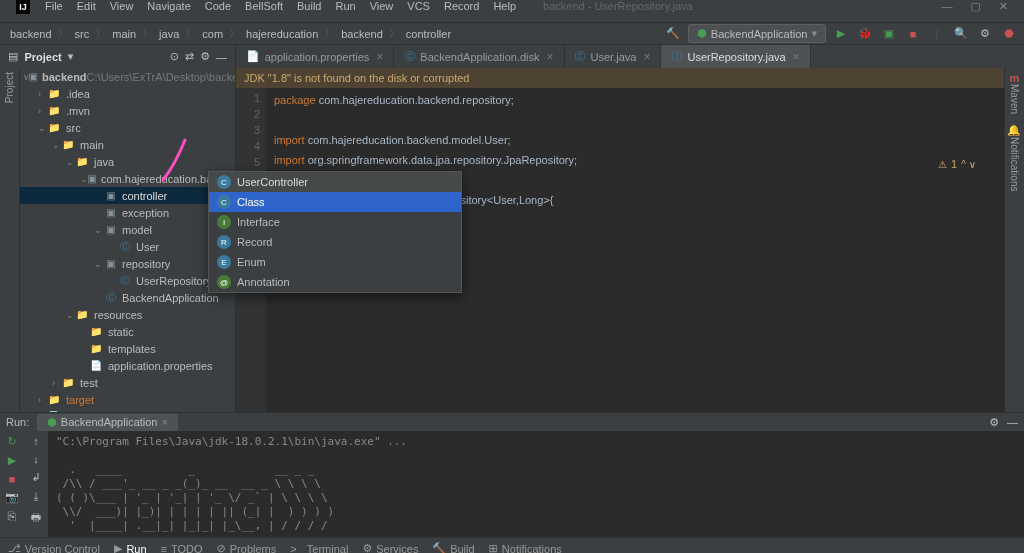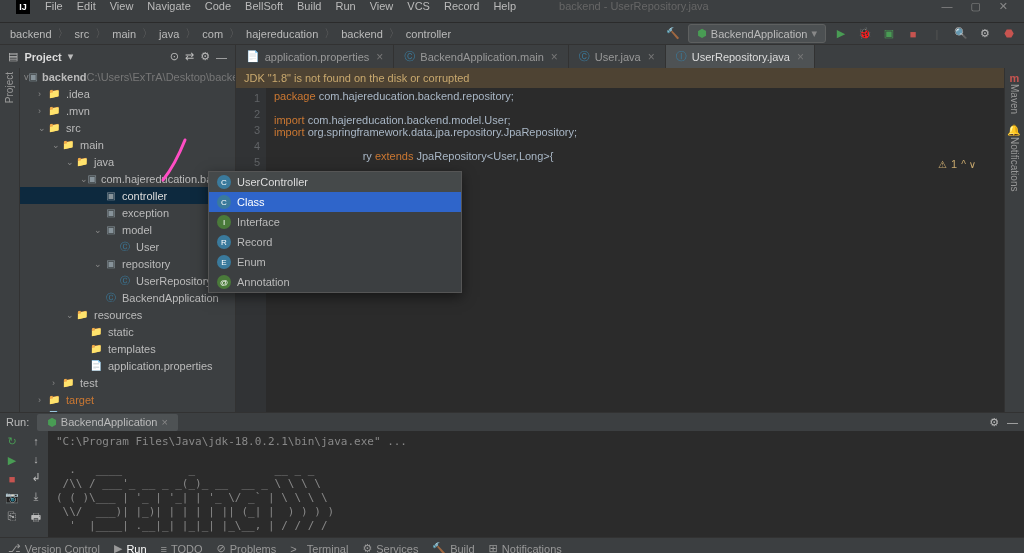--- a/index.html
+++ b/index.html
@@ -1,20 +1,20 @@
 <!DOCTYPE html>
 <html><head>
 <meta charset="utf-8">
 <style>
 *{margin:0;padding:0;box-sizing:border-box;font-family:"Segoe UI",Arial,sans-serif;font-size:11px;user-select:none}
 body{background:#2b2b2b;color:#bbb;width:1024px;height:553px;overflow:hidden;position:relative}
 .titlebar{height:22px;background:#3c3f41;display:flex;align-items:flex-start;padding:0 16px;color:#888}
 .titlebar .logo{width:14px;height:14px;background:#000;margin-right:8px;display:flex;align-items:center;justify-content:center;color:#fff;font-size:9px;font-weight:bold}
 .titlebar .menu-item{padding:0 7px;cursor:pointer;color:#bbb}
-.titlebar .title{margin-left:36px;color:#666}
+.titlebar .title{margin-left:20px;color:#666}
 .titlebar .win-controls{margin-left:auto;display:flex;gap:18px;color:#888;font-size:13px}
 .breadcrumb{height:22px;background:#3c3f41;border-top:1px solid #2b2b2b;display:flex;align-items:center;padding:0 6px;gap:2px}
 .breadcrumb .crumb{color:#bbb;padding:0 4px}
 .breadcrumb .sep{color:#666}
 .breadcrumb .run-area{margin-left:auto;display:flex;align-items:center;gap:6px}
 .run-config{background:#4c5052;border:1px solid #5e6060;border-radius:3px;padding:2px 8px;display:flex;align-items:center;gap:4px}
 .icon-btn{width:18px;height:18px;display:flex;align-items:center;justify-content:center;cursor:pointer}
 .tool-row{height:24px;background:#3c3f41;border-top:1px solid #323232;display:flex;align-items:center}
 .project-header{display:flex;align-items:center;gap:6px;padding:0 8px;width:236px;border-right:1px solid #323232;height:100%}
 .project-header .title{font-weight:bold;color:#ddd}
@@ -31,21 +31,21 @@
 .tree-row.selected{background:#0d293e;color:#ddd}
 .tree-row .arrow{width:10px;color:#888;font-size:9px}
 .tree-row .ticon{width:14px;height:14px;margin-right:4px;display:flex;align-items:center;justify-content:center;font-size:10px}
 .folder-icon{color:#87939a}
 .editor{flex:1;background:#2b2b2b;display:flex;flex-direction:column;position:relative}
 .jdk-warn{background:#4e4333;color:#c9a96e;padding:4px 8px;display:flex;align-items:center;font-size:11px}
 .jdk-warn .actions{margin-left:auto;display:flex;gap:14px}
 .jdk-warn .link{color:#5896c1;cursor:pointer}
 .code-area{display:flex;flex:1;font-family:Consolas,monospace;font-size:12px}
 .gutter{width:30px;background:#313335;color:#606366;text-align:right;padding:2px 6px 0 0;line-height:16px}
-.code{flex:1;padding:2px 8px 0 8px;line-height:12px;color:#a9b7c6;white-space:pre}
+.code{flex:1;padding:2px 8px 0 8px;line-height:20px;color:#a9b7c6;white-space:pre}
 .kw{color:#cc7832}
 .pink-annotation{position:absolute;pointer-events:none}
 .right-gutter{width:20px;background:#3c3f41;border-left:1px solid #323232;display:flex;flex-direction:column;align-items:center;padding-top:4px}
 .right-gutter .vtext{writing-mode:vertical-rl;font-size:10px;color:#999}
 .popup{position:absolute;left:208px;top:171px;width:254px;background:#3c3f41;border:1px solid #555;box-shadow:0 4px 12px rgba(0,0,0,0.5);z-index:100}
 .popup-title{text-align:center;padding:4px 0;color:#999;font-size:11px}
 .popup-input{display:flex;align-items:center;padding:3px 8px;background:#45494a;gap:6px}
 .popup-input .cicon{width:14px;height:14px;border-radius:50%;background:#3a7a9c;color:#fff;font-size:8px;display:flex;align-items:center;justify-content:center}
 .popup-input input{background:transparent;border:none;color:#ddd;outline:none;flex:1}
 .popup-item{display:flex;align-items:center;padding:3px 8px;gap:6px;color:#bbb;cursor:pointer}
@@ -136,21 +136,21 @@
     <span>—</span>
   </div>
   <div class="editor-tabs">
     <div class="etab">
         <span class="ticon">📄</span>
         <span>application.properties</span>
         <span class="close">×</span>
       </div>
     <div class="etab">
         <span class="ticon blue">Ⓒ</span>
-        <span>BackendApplication.main</span>
+        <span>BackendApplication.disk</span>
         <span class="close">×</span>
       </div>
     <div class="etab">
         <span class="ticon blue">Ⓒ</span>
         <span>User.java</span>
         <span class="close">×</span>
       </div>
     <div class="etab active">
         <span class="ticon blue">Ⓘ</span>
         <span>UserRepository.java</span>

